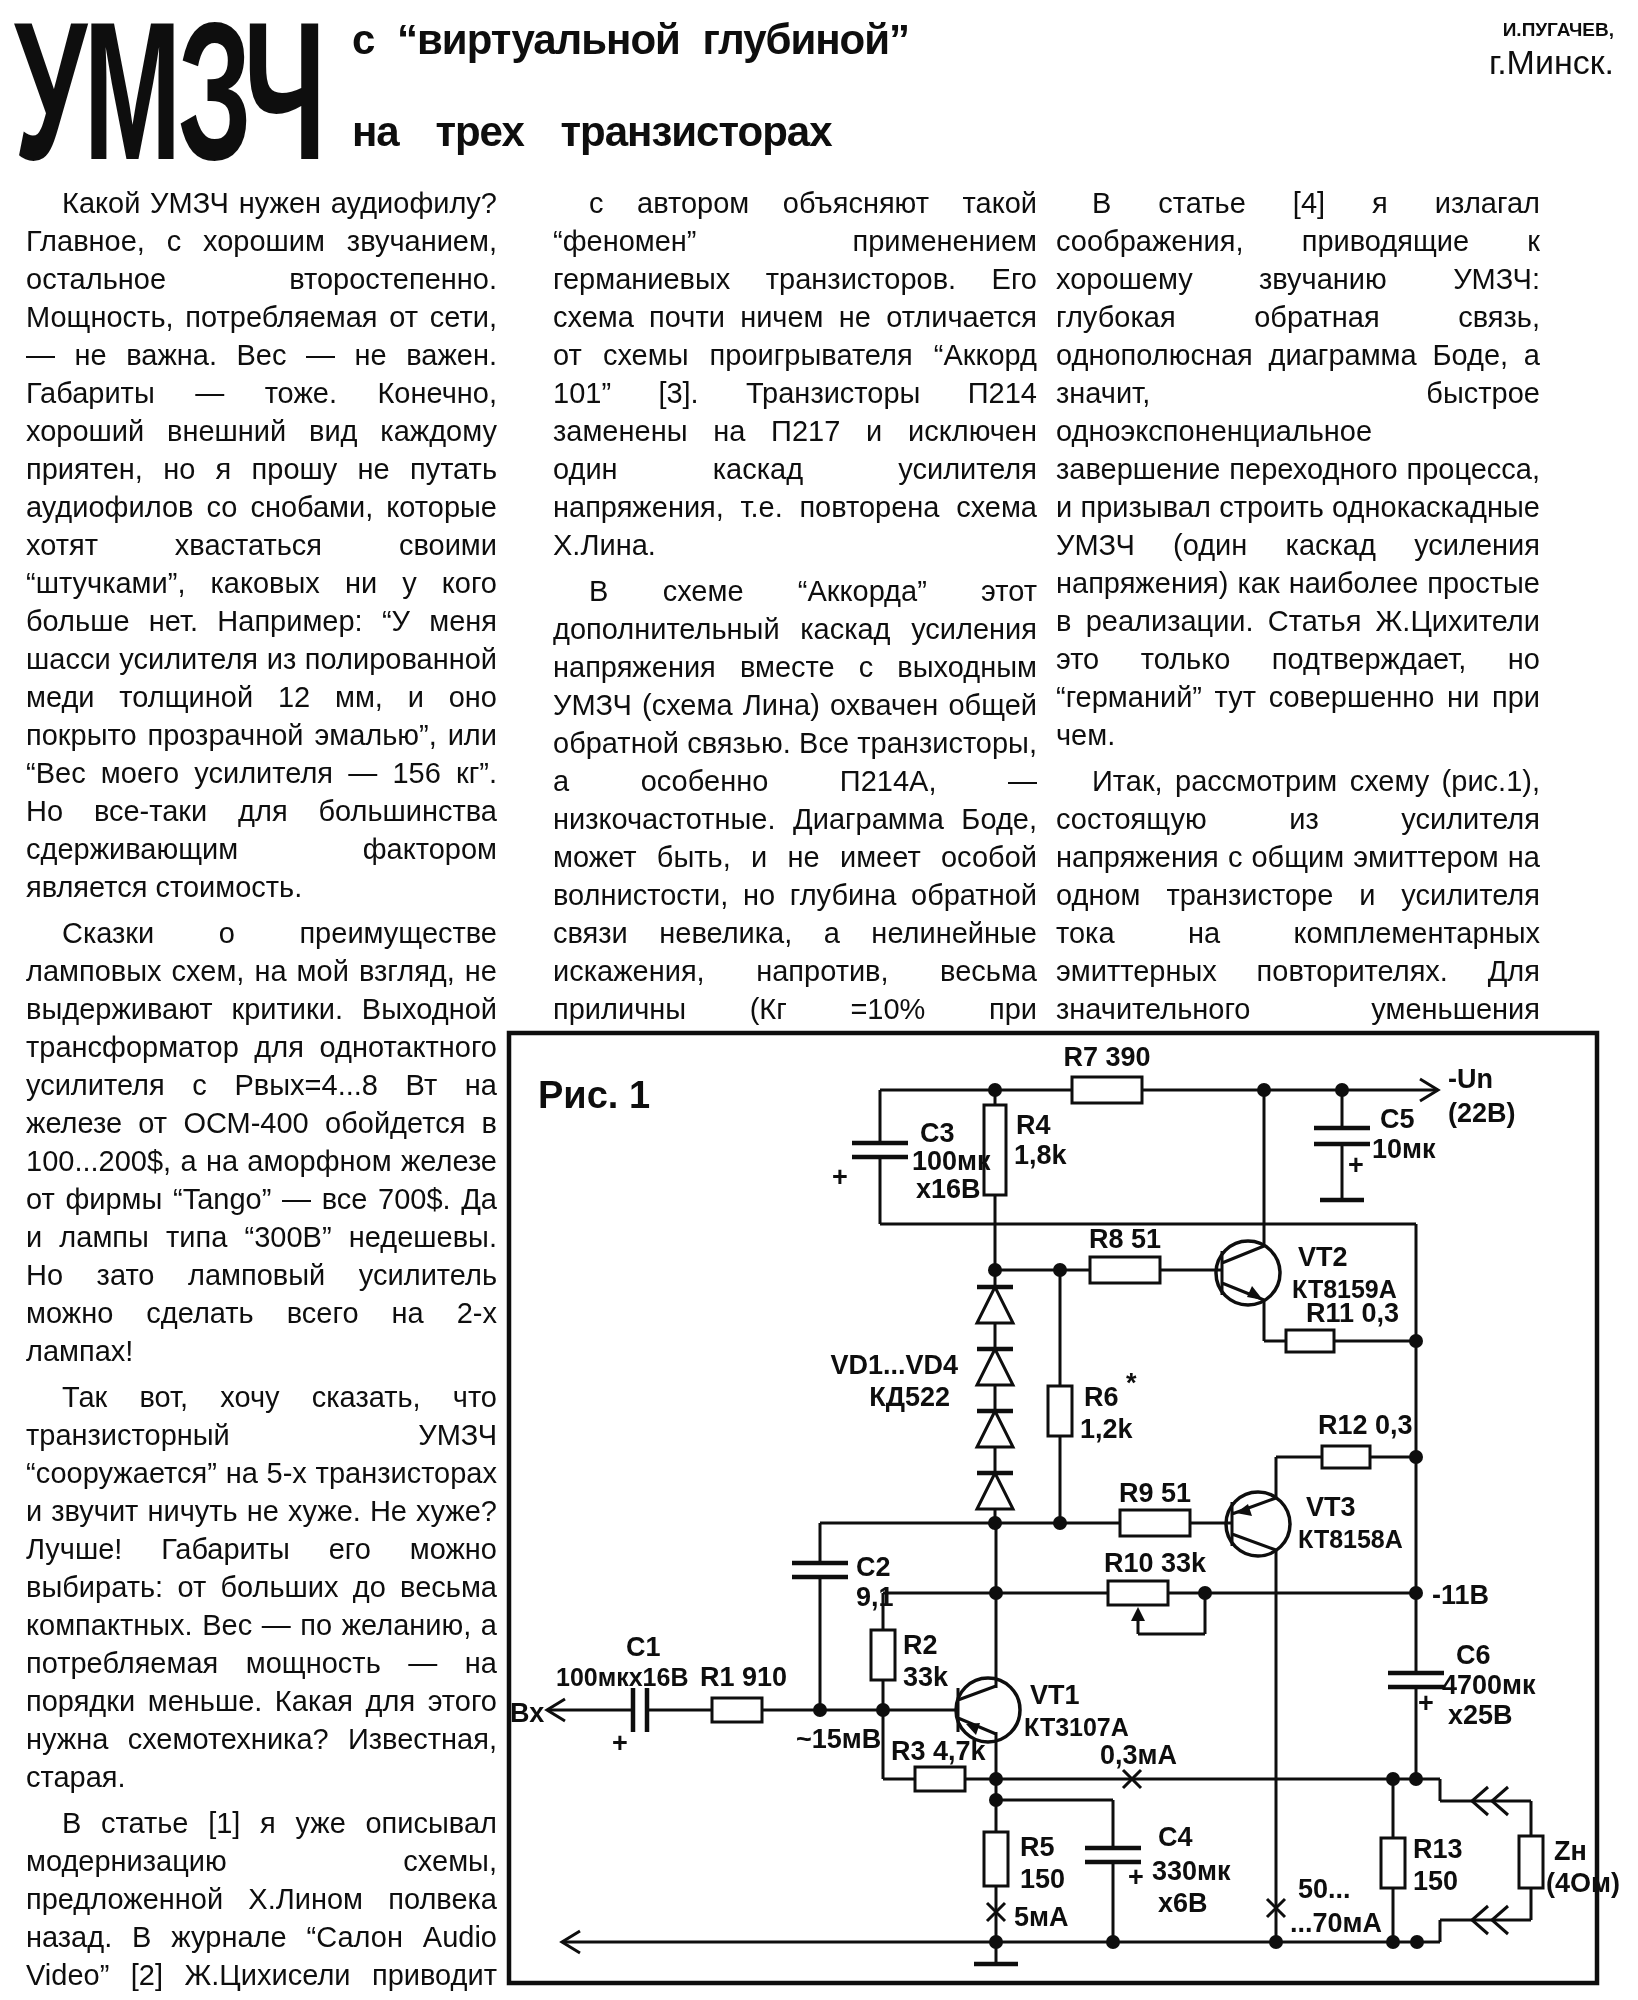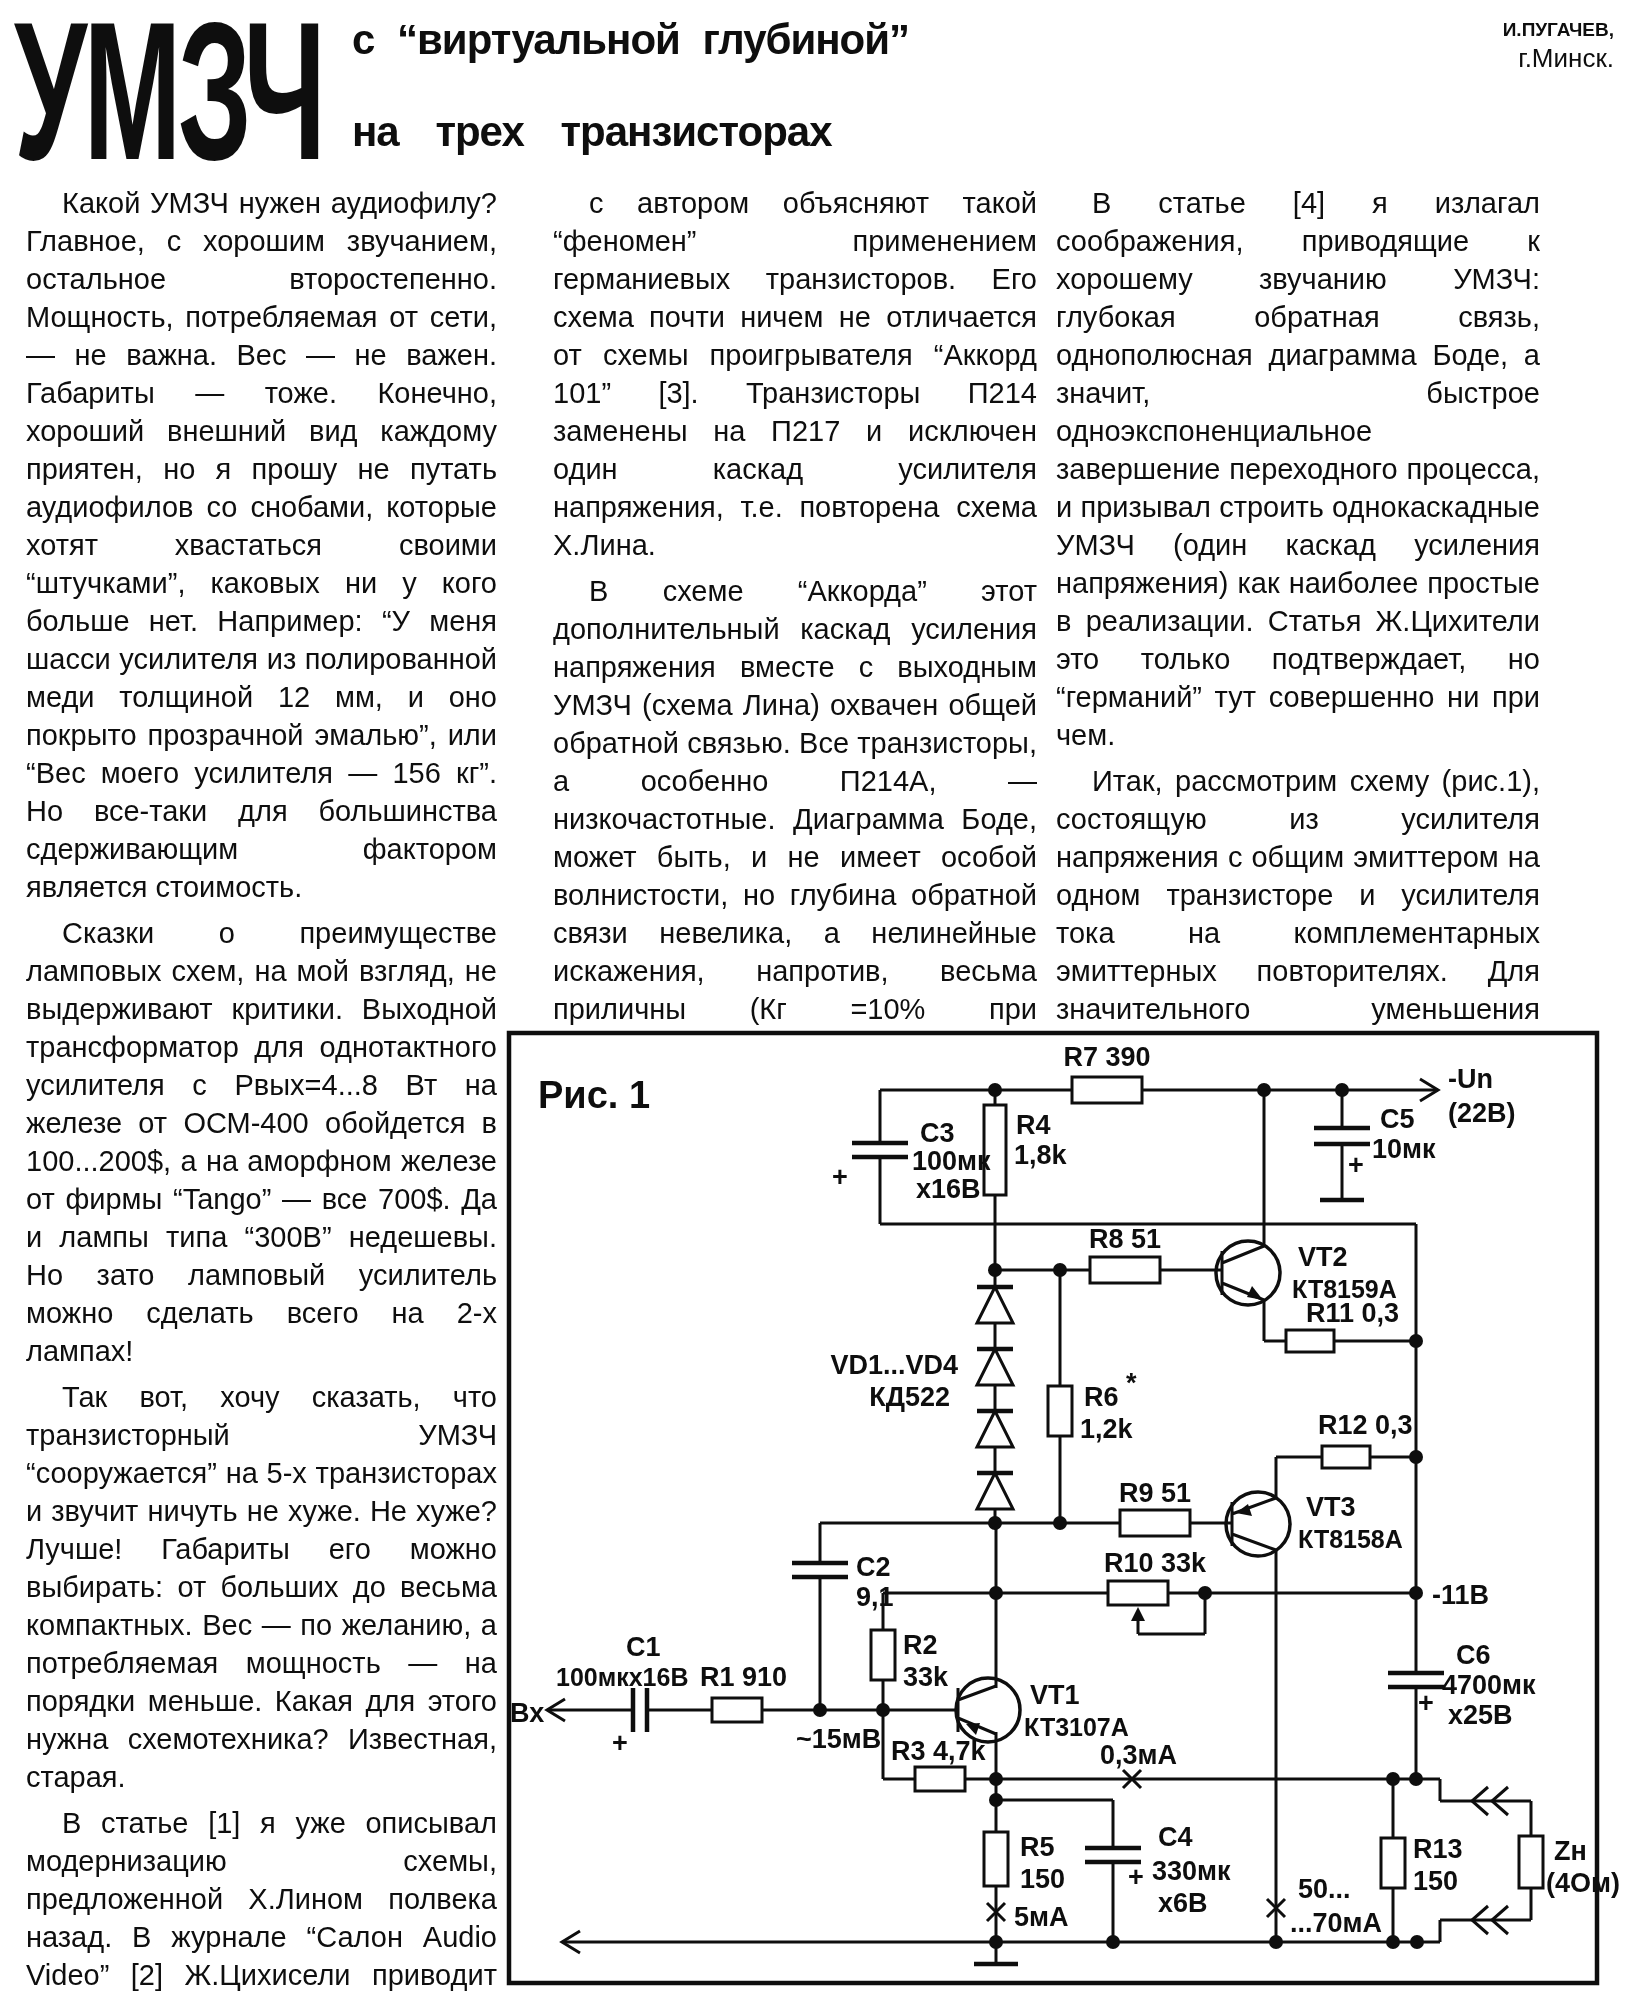--- a/index.html
+++ b/index.html
@@ -9,21 +9,21 @@
   }
   .logo{
     position:absolute;left:14px;top:16px;font-weight:bold;font-size:196px;line-height:0.78;
     transform:scaleX(0.60);transform-origin:0 0;letter-spacing:-6px;white-space:nowrap;
   }
   .title-line{position:absolute;left:352px;font-weight:bold;font-size:42px;letter-spacing:-1px;white-space:nowrap;}
   .t1{top:16px;word-spacing:12px;}
   .t2{top:108px;word-spacing:26px;}
   .author{position:absolute;left:1398px;top:20px;width:216px;text-align:right;}
   .author .name{font-weight:bold;font-size:19px;line-height:1.1;}
-  .author .city{font-size:26px;line-height:1.1;margin-top:3px;}
+  .author .city{font-size:34px;line-height:1.1;margin-top:3px;}
   .col{position:absolute;top:176px;text-align:justify;font-size:29px;line-height:38px;overflow:hidden;}
   #col1{left:18px;width:487px;height:1824px;}
   #col2{left:545px;width:500px;height:856px;}
   #col3{left:1048px;width:500px;height:856px;}
   .col p{margin:8px;text-indent:36px;}
   svg{position:absolute;left:0;top:0;}
   .w{stroke:#0e0e0e;stroke-width:3;fill:none;}
   .w4{stroke:#0e0e0e;stroke-width:4.5;fill:none;}
   .box{stroke:#0e0e0e;stroke-width:3;fill:#ffffff;}
   .tr{stroke:#0e0e0e;stroke-width:3.5;fill:#ffffff;}

